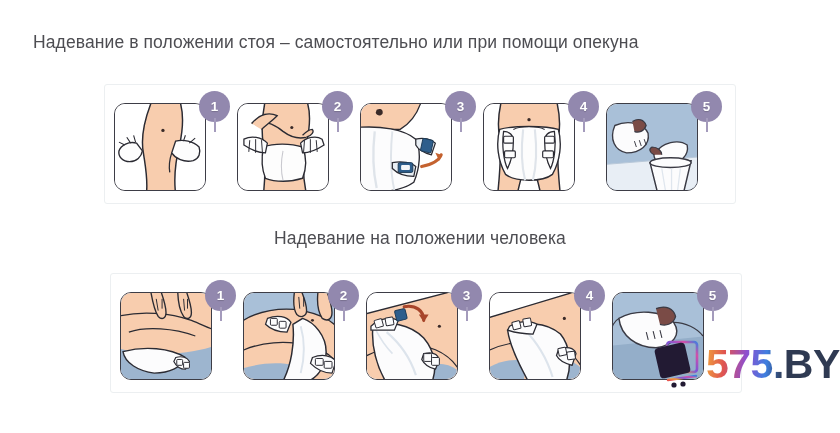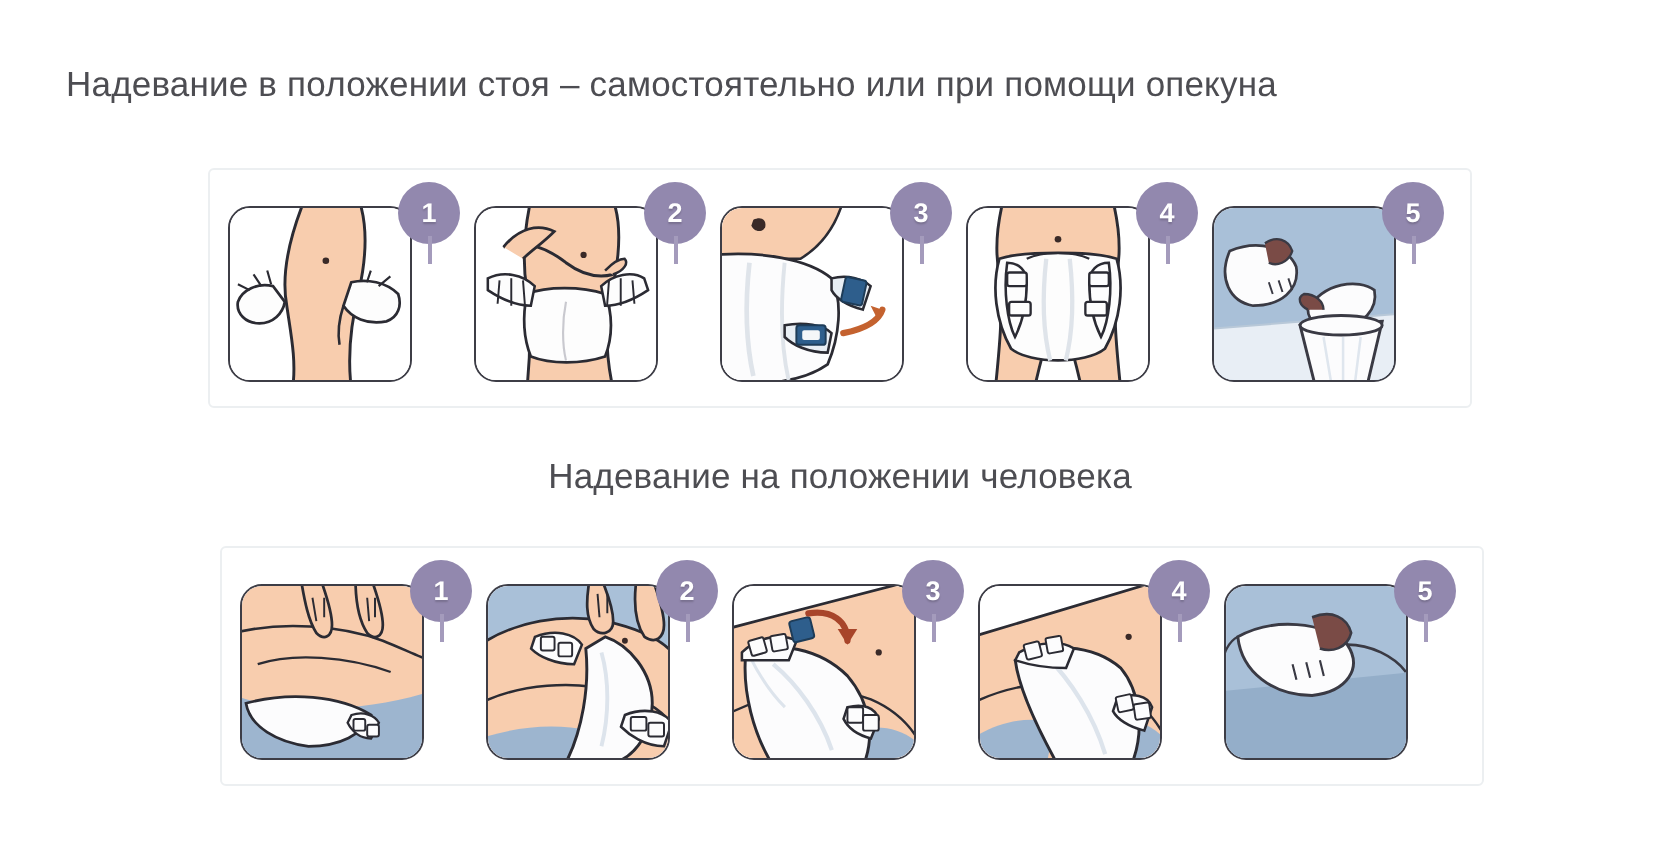--- a/index.html
+++ b/index.html
@@ -355,14 +355,35 @@
             <path d="M34 40 L36 48 M41 39 L43 47 M48 38 L50 46" stroke="#3a3a44" stroke-width="1.1"></path>
             <path d="M62 30 C74 30 86 36 92 44" fill="none" stroke="#3a3a44" stroke-width="1.3"></path>
             <path d="M6 26 C2 28 -2 34 -2 42" fill="none" stroke="#3a3a44" stroke-width="1.2"></path>
           </svg>
         </div>
       </div>
 
     </div>
   </div>
 
+  <div id="watermark">
+    <div class="mark">
+      <svg viewBox="0 0 56 56" xmlns="http://www.w3.org/2000/svg">
+        <defs>
+          <linearGradient id="rg" x1="0" y1="1" x2="1" y2="0">
+            <stop offset="0%" stop-color="#e8554e"></stop>
+            <stop offset="25%" stop-color="#f2a13c"></stop>
+            <stop offset="50%" stop-color="#7a55d8"></stop>
+            <stop offset="78%" stop-color="#d44fa8"></stop>
+            <stop offset="100%" stop-color="#3f7fe0"></stop>
+          </linearGradient>
+        </defs>
+        <rect x="15" y="6" width="30" height="30" rx="3" fill="none" stroke="url(#rg)" stroke-width="2.6"></rect>
+        <path d="M16 44 L44 40" stroke="url(#rg)" stroke-width="2.4" stroke-linecap="round"></path>
+        <rect x="5" y="9" width="31" height="31" rx="4" transform="rotate(-13 20.5 24.5)" fill="#221a33"></rect>
+        <circle cx="22" cy="49" r="2.6" fill="#221a33"></circle>
+        <circle cx="31" cy="48" r="2.6" fill="#221a33"></circle>
+      </svg>
+    </div>
+    <div class="wordmark">575.BY</div>
+  </div>
 
 </div>
 
 </body></html>

